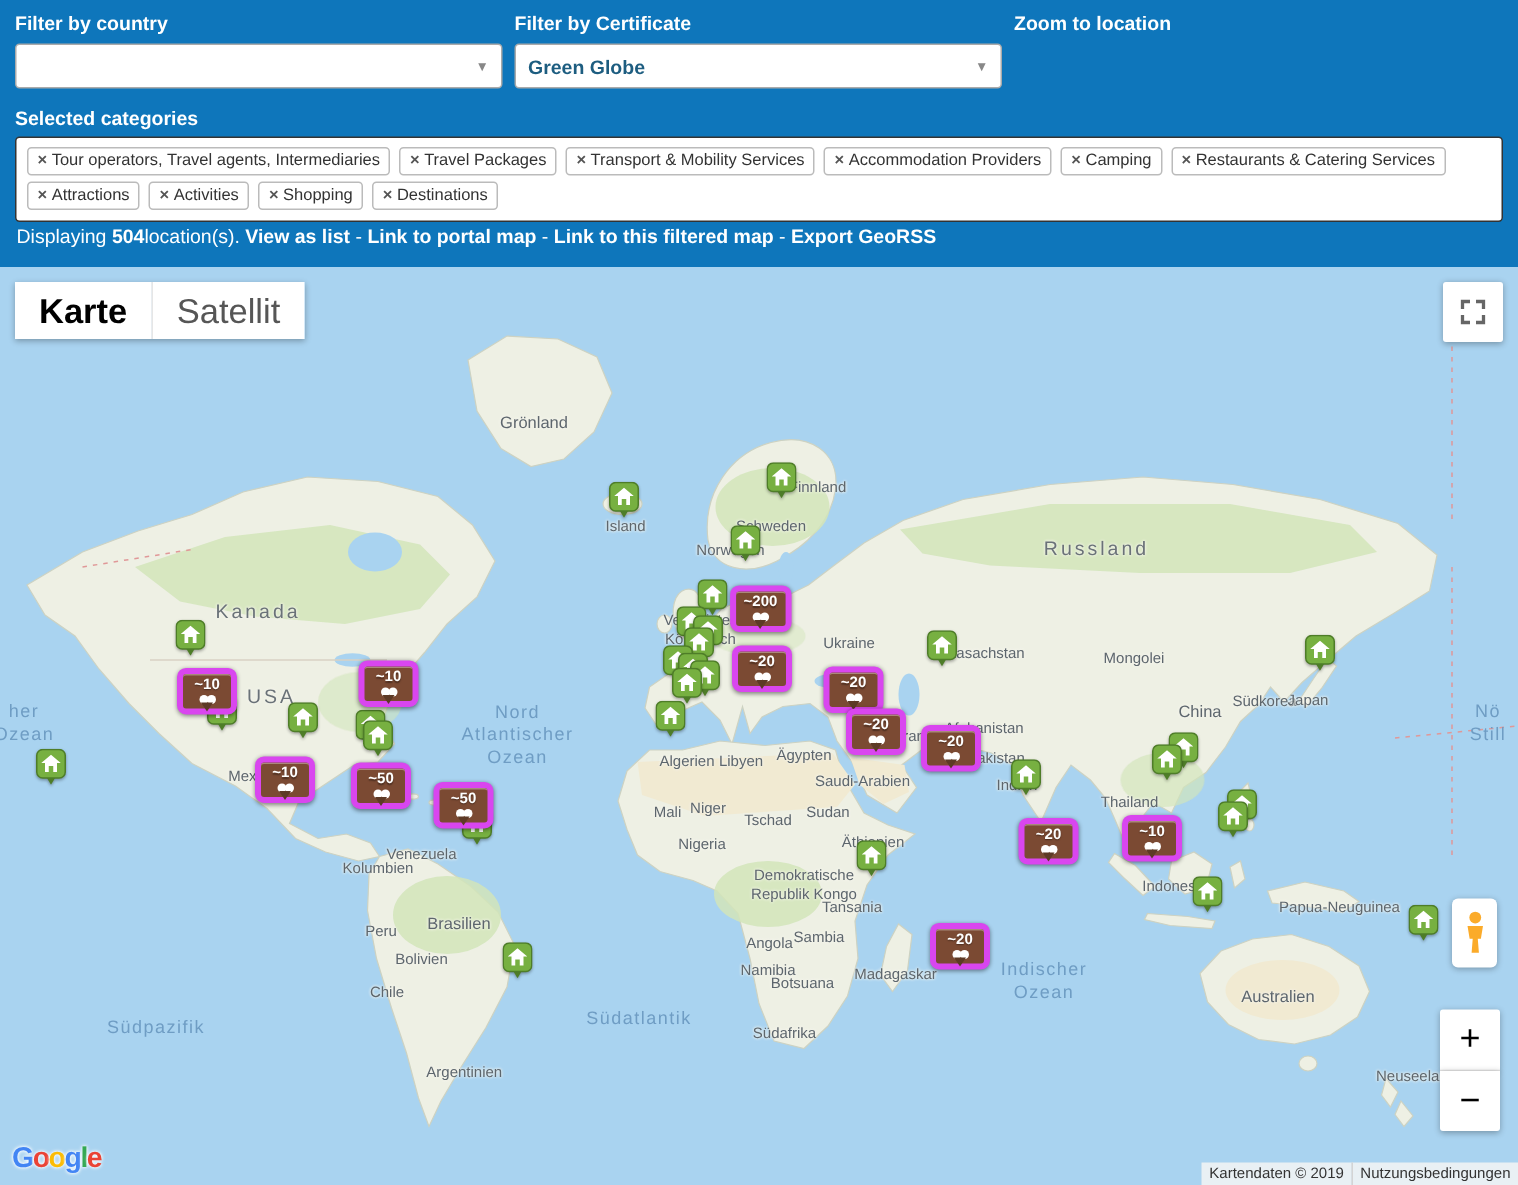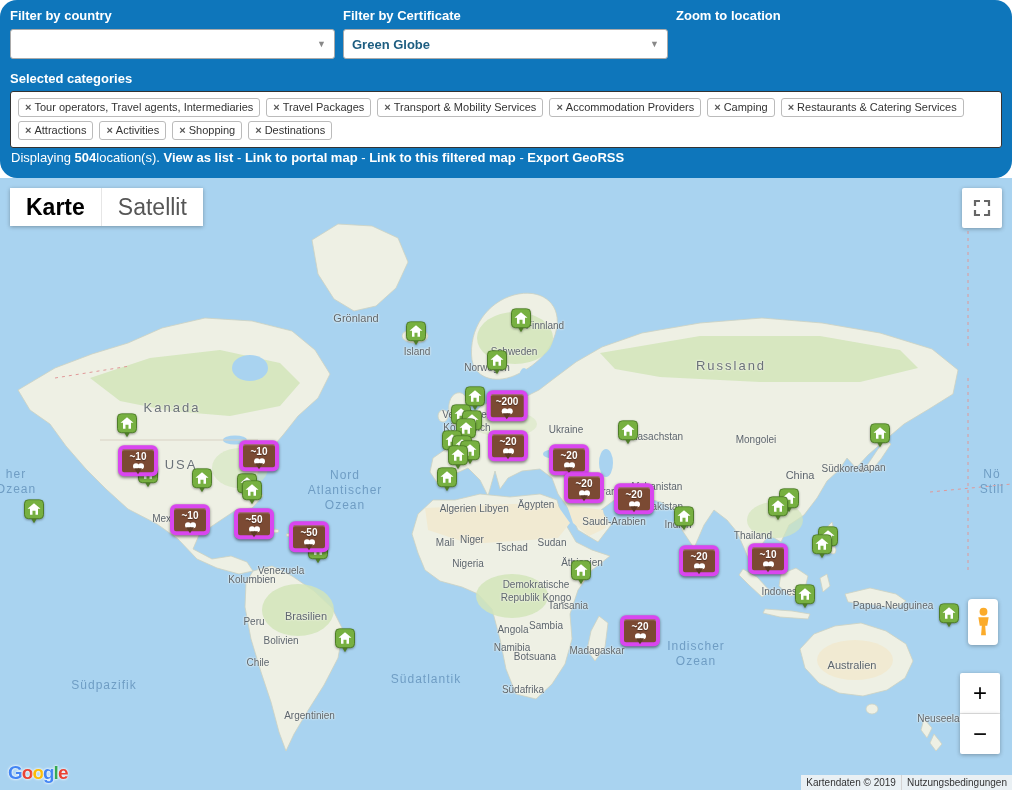--- a/index.html
+++ b/index.html
@@ -1,18 +1,18 @@
 <!DOCTYPE html>
 <html><head>
 <meta charset="utf-8">
 <style>
   html,body{margin:0;padding:0;}
   body{width:1012px;height:790px;overflow:hidden;font-family:"Liberation Sans",sans-serif;background:#fff;}
   
-  .topbar{background:#0e76bb;height:178px;box-sizing:border-box;padding:8px 10px 4px;position:relative;border-radius:17px;}
+  .topbar{background:#0e76bb;height:178px;box-sizing:border-box;padding:8px 10px 4px;position:relative;}
   .filters-row{display:flex;align-items:flex-start;}
   .fcol{display:flex;flex-direction:column;}
   .fcol.w1{width:325px;margin-right:8px;}
   .fcol.w2{flex:1;}
   .flabel{color:#fff;font-weight:bold;font-size:13px;margin-bottom:6px;}
   .select2{background:#fff;border:1px solid #aaa;border-radius:3px;height:28px;display:flex;align-items:center;padding:0 8px;justify-content:space-between;cursor:pointer;}
   .sel-text{font-size:13px;font-weight:bold;color:#1d5d80;}
   .sel-arrow{color:#888;font-size:9px;}
   .zoom-row{display:flex;}
   .zoom-row input{flex:1;height:28px;box-sizing:border-box;border:1px solid #aaa;border-radius:3px 0 0 3px;padding:0 8px;font-size:13px;font-family:"Liberation Sans",sans-serif;}
@@ -155,21 +155,21 @@
     <path d="M100,262 L258,262" stroke="#d8d2c4" stroke-width="1" fill="none"></path>
     <g stroke="#e09898" stroke-width="1" stroke-dasharray="3 4" fill="none">
       <path d="M968,18 L968,168"></path>
       <path d="M968,200 L968,392"></path>
       <path d="M930,314 L1012,306"></path>
       <path d="M55,200 L130,188"></path>
     </g>
   </svg>
 
   <div style="position:absolute;left:0;top:0;width:1012px;height:612px;">
-      <div class="map-label " style="left: 356px; top: 105px; margin-top: 36px;">Grönland</div>
+      <div class="map-label " style="left: 356px; top: 105px;">Grönland</div>
       <div class="map-label sm" style="left: 417px; top: 174px;">Island</div>
       <div class="map-label sm" style="left: 487px; top: 190px;">Norwegen</div>
       <div class="map-label sm" style="left: 514px; top: 174px;">Schweden</div>
       <div class="map-label sm" style="left: 545px; top: 148px;">Finnland</div>
       <div class="map-label lg" style="left: 731px; top: 188px;">Russland</div>
       <div class="map-label lg" style="left: 172px; top: 230px;">Kanada</div>
       <div class="map-label lg" style="left: 181px; top: 287px;">USA</div>
       <div class="map-label sm" style="left: 168px; top: 341px;">Mexiko</div>
       <div class="map-label sm" style="left: 467px; top: 243px;">Vereinigtes
 Königreich</div>
@@ -178,21 +178,21 @@
       <div class="map-label sm" style="left: 756px; top: 262px;">Mongolei</div>
       <div class="map-label " style="left: 800px; top: 298px;">China</div>
       <div class="map-label sm" style="left: 843px; top: 291px;">Südkorea</div>
       <div class="map-label sm" style="left: 872px; top: 290px;">Japan</div>
       <div class="map-label sm" style="left: 656px; top: 309px;">Afghanistan</div>
       <div class="map-label sm" style="left: 664px; top: 329px;">Pakistan</div>
       <div class="map-label sm" style="left: 678px; top: 347px;">Indien</div>
       <div class="map-label sm" style="left: 458px; top: 331px;">Algerien</div>
       <div class="map-label sm" style="left: 494px; top: 331px;">Libyen</div>
       <div class="map-label sm" style="left: 536px; top: 327px;">Ägypten</div>
-      <div class="map-label sm" style="left: 575px; top: 344px; margin-left: 39px;">Saudi-Arabien</div>
+      <div class="map-label sm" style="left: 575px; top: 344px;">Saudi-Arabien</div>
       <div class="map-label sm" style="left: 608px; top: 314px;">Iran</div>
       <div class="map-label sm" style="left: 445px; top: 365px;">Mali</div>
       <div class="map-label sm" style="left: 472px; top: 362px;">Niger</div>
       <div class="map-label sm" style="left: 512px; top: 370px;">Tschad</div>
       <div class="map-label sm" style="left: 552px; top: 365px;">Sudan</div>
       <div class="map-label sm" style="left: 468px; top: 386px; text-align: right;">Nigeria</div>
       <div class="map-label sm" style="left: 582px; top: 385px;">Äthiopien</div>
       <div class="map-label sm" style="left: 281px; top: 393px;">Venezuela</div>
       <div class="map-label sm" style="left: 252px; top: 402px;">Kolumbien</div>
       <div class="map-label sm" style="left: 536px; top: 413px;">Demokratische

